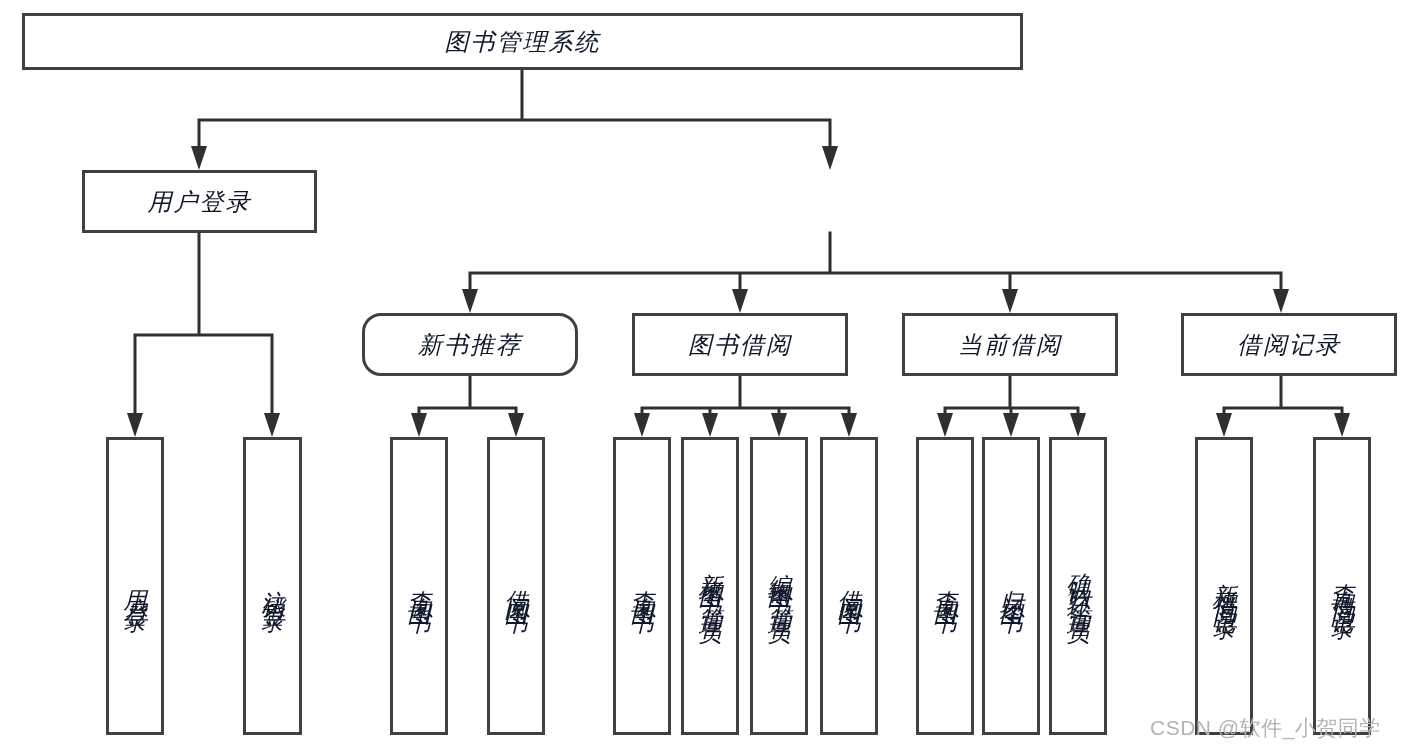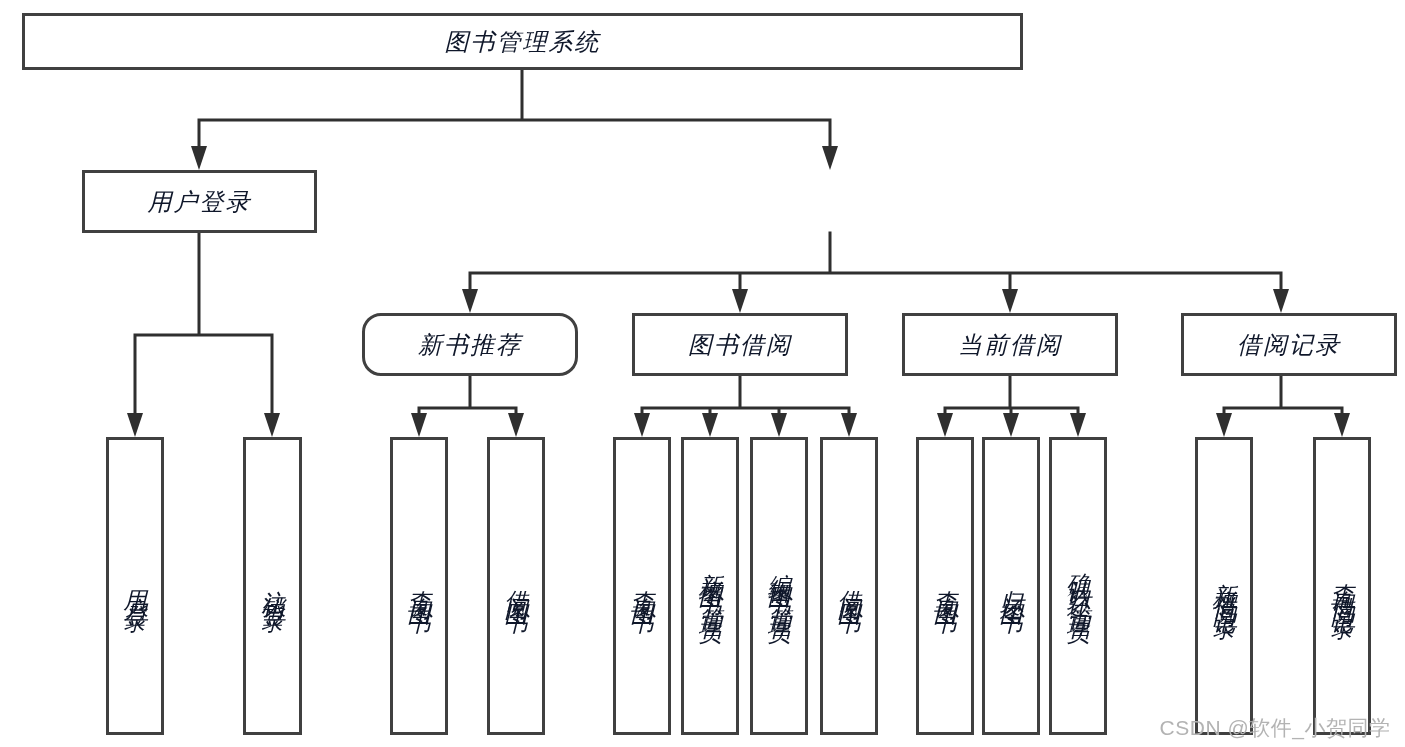--- a/index.html
+++ b/index.html
@@ -43,21 +43,21 @@
     font-size: 23px;
     letter-spacing: 7px;
     white-space: normal;
     line-height: 1;
   }
   .watermark {
     position: absolute;
     left: 1150px;
     top: 714px;
     width: 250px;
-    text-align: center;
+    text-align: left;
     font-size: 21px;
     letter-spacing: 0.5px;
     color: #b3b3b3;
     z-index: 3;
     white-space: nowrap;
   }
 </style>
 </head>
 <body>
 

